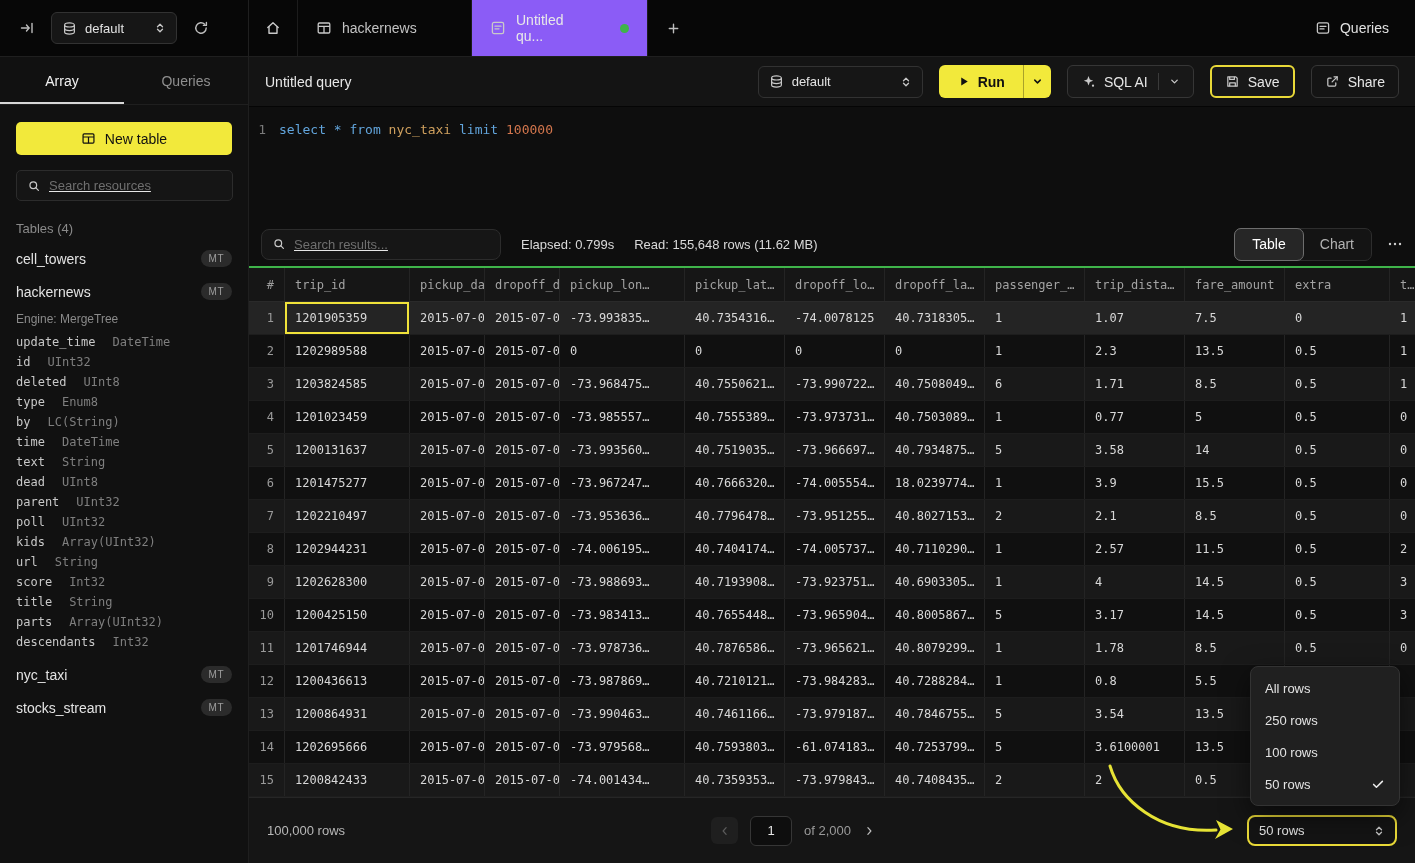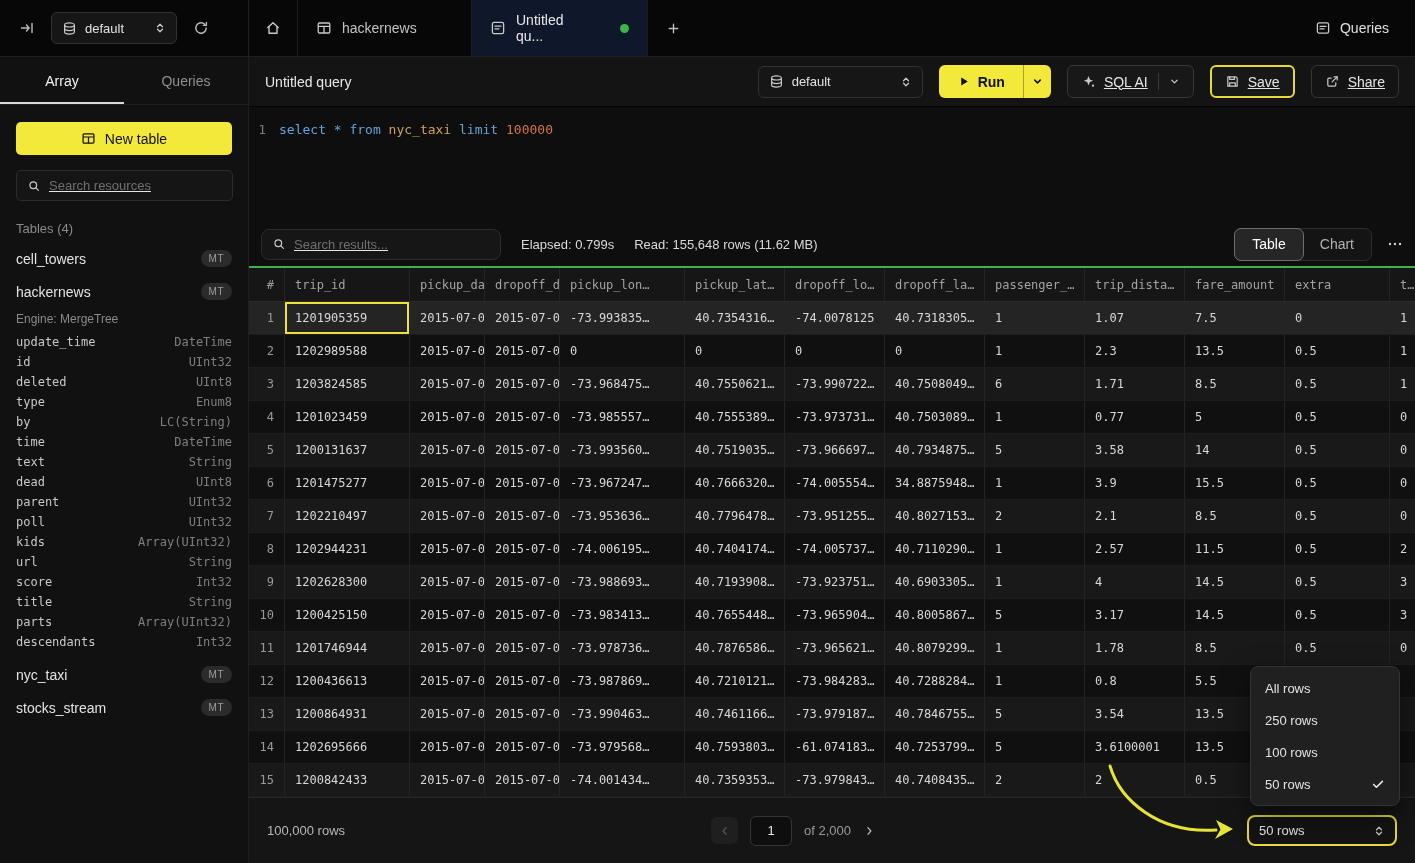--- a/index.html
+++ b/index.html
@@ -18,37 +18,37 @@
     border-bottom:1px solid #1f1f1f; border-right:1px solid #1f1f1f; display:flex; align-items:center; gap:12px; padding:0 15px; }
   .tabbar { position:absolute; left:249px; top:0; width:1166px; height:57px; background:#070707;
     border-bottom:1px solid #1f1f1f; display:flex; align-items:stretch; }
   .icon-btn { display:flex; align-items:center; justify-content:center; width:24px; height:24px; cursor:pointer; color:#bdbdbd; }
   .db-select { display:flex; align-items:center; gap:8px; height:32px; padding:0 10px; background:#161616;
     border:1px solid #323232; border-radius:6px; font-size:13px; color:#e3e3e3; cursor:pointer; }
   .db-select .grow { flex:1; }
   .tab { display:flex; align-items:center; gap:10px; padding:0 18px; border-right:1px solid #1c1c1c;
     font-size:14px; color:#c3c3c3; cursor:pointer; }
   .tab.icon-only { width:49px; justify-content:center; padding:0; }
-  .tab.active { background:#0f172a; color:#e8e8e8; }
+  .tab.active { background:#8b5cf6; color:#e8e8e8; }
   .tab-plus { width:50px; display:flex; align-items:center; justify-content:center; color:#bdbdbd; cursor:pointer; }
   .green-dot { width:9px; height:9px; border-radius:50%; background:var(--green); margin-left:16px; }
   .queries-btn { margin-left:auto; margin-right:26px; display:flex; align-items:center; gap:9px; font-size:14px; color:#e0e0e0; cursor:pointer; }
 
   
   .toolbar { position:absolute; left:249px; top:57px; width:1166px; height:50px; background:#141414;
     display:flex; align-items:center; padding:0 16px; border-bottom:1px solid #050505; }
   .toolbar-title { font-size:14px; color:#e8e8e8; }
   .toolbar-right { margin-left:auto; display:flex; align-items:center; gap:16px; }
   .toolbar .db-select { width:165px; }
   .run-btn { display:flex; align-items:stretch; height:33px; background:var(--yellow); border-radius:6px; overflow:hidden; cursor:pointer; }
   .run-main { display:flex; align-items:center; gap:8px; padding:0 18px; color:#111; font-size:14px; font-weight:bold; }
   .run-divider { width:1px; background:rgba(0,0,0,.3); }
   .run-caret { width:27px; display:flex; align-items:center; justify-content:center; color:#111; }
   .ghost-btn { display:flex; align-items:center; gap:8px; height:33px; padding:0 13px; background:#181818;
-    border:1px solid #363636; border-radius:6px; font-size:14px; color:#e6e6e6; cursor:pointer;text-decoration:underline; }
+    border:1px solid #363636; border-radius:6px; font-size:14px; color:#e6e6e6; cursor:pointer; }
   .ghost-btn .v-div { width:1px; height:17px; background:#3a3a3a; margin:0 2px; }
   .save-btn { border:2px solid #e9d938; }
   .share-btn { background:transparent; }
 
   
   .editor { position:absolute; left:249px; top:107px; width:1166px; height:115px; background:#0e0e0e; padding-top:13px; }
   .code-line { display:flex; align-items:center; font-size:13px; line-height:20px; }
   .line-num { width:30px; text-align:right; padding-right:13px; color:#7a7a7a; font-family:"DejaVu Sans Mono",monospace; }
   #sql-code { white-space:pre; }
   .tok-kw { color:#62A5DC; } .tok-id { color:#CFA05E; } .tok-num { color:#D3764D; }
@@ -107,21 +107,21 @@
   .side-tab.active { color:#f2f2f2; box-shadow:inset 0 -2px 0 #d8d8d8; }
   .new-table-btn { margin:17px 16px 0; height:33px; background:var(--yellow); border-radius:5px;
     display:flex; align-items:center; justify-content:center; gap:9px; color:#111; font-size:14px; cursor:pointer; }
   .side-search { margin:15px 16px 0; }
   .side-search .search-box { width:217px; border-radius:5px; background:#151515; }
   .side-section-label { margin:20px 16px 6px; font-size:13px; color:#8a8a8a; }
   .table-item { height:33px; display:flex; align-items:center; justify-content:space-between; padding:0 16px; cursor:pointer; }
   .tname { font-size:14px; color:#e3e3e3;text-align:center; }
   .badge { background:#2b2b2b; color:#9d9d9d; font-size:10px; padding:3px 8px; border-radius:9px; letter-spacing:.5px; }
   .engine-label { padding:4px 16px 6px; font-size:12px; color:#8a8a8a; }
-  .schema-row { height:20px; display:flex; align-items:center; justify-content:space-between; padding:0 16px;
+  .schema-row { height:20px; display:flex; align-items:center; justify-content:flex-start; padding:0 16px;
     font-family:"DejaVu Sans Mono",monospace; font-size:12px;gap:17px; }
   .schema-name { color:#c8c8c8; }
   .schema-type { color:#7f7f7f; }
   .mt6 { margin-top:6px; }
 
   
   .annot { position:absolute; left:0; top:0; z-index:40; pointer-events:none; }
 </style>
 </head>
 <body>
@@ -402,21 +402,21 @@
           <div class="gcell" style="width: 80px;">0</div>
         </div>
         <div class="grid-row">
           <div class="gcell rownum" style="width: 36px;">6</div>
           <div class="gcell" style="width: 125px;">1201475277</div>
           <div class="gcell" style="width: 75px;">2015-07-01…</div>
           <div class="gcell" style="width: 75px;">2015-07-01…</div>
           <div class="gcell" style="width: 125px;">-73.967247…</div>
           <div class="gcell" style="width: 100px;">40.7666320…</div>
           <div class="gcell" style="width: 100px;">-74.005554…</div>
-          <div class="gcell" style="width: 100px;">34.8875948…</div>
+          <div class="gcell" style="width: 100px;">18.0239774…</div>
           <div class="gcell" style="width: 100px;">1</div>
           <div class="gcell" style="width: 100px;">3.9</div>
           <div class="gcell" style="width: 100px;">15.5</div>
           <div class="gcell" style="width: 105px;">0.5</div>
           <div class="gcell" style="width: 80px;">0</div>
         </div>
         <div class="grid-row">
           <div class="gcell rownum" style="width: 36px;">7</div>
           <div class="gcell" style="width: 125px;">1202210497</div>
           <div class="gcell" style="width: 75px;">2015-07-01…</div>

